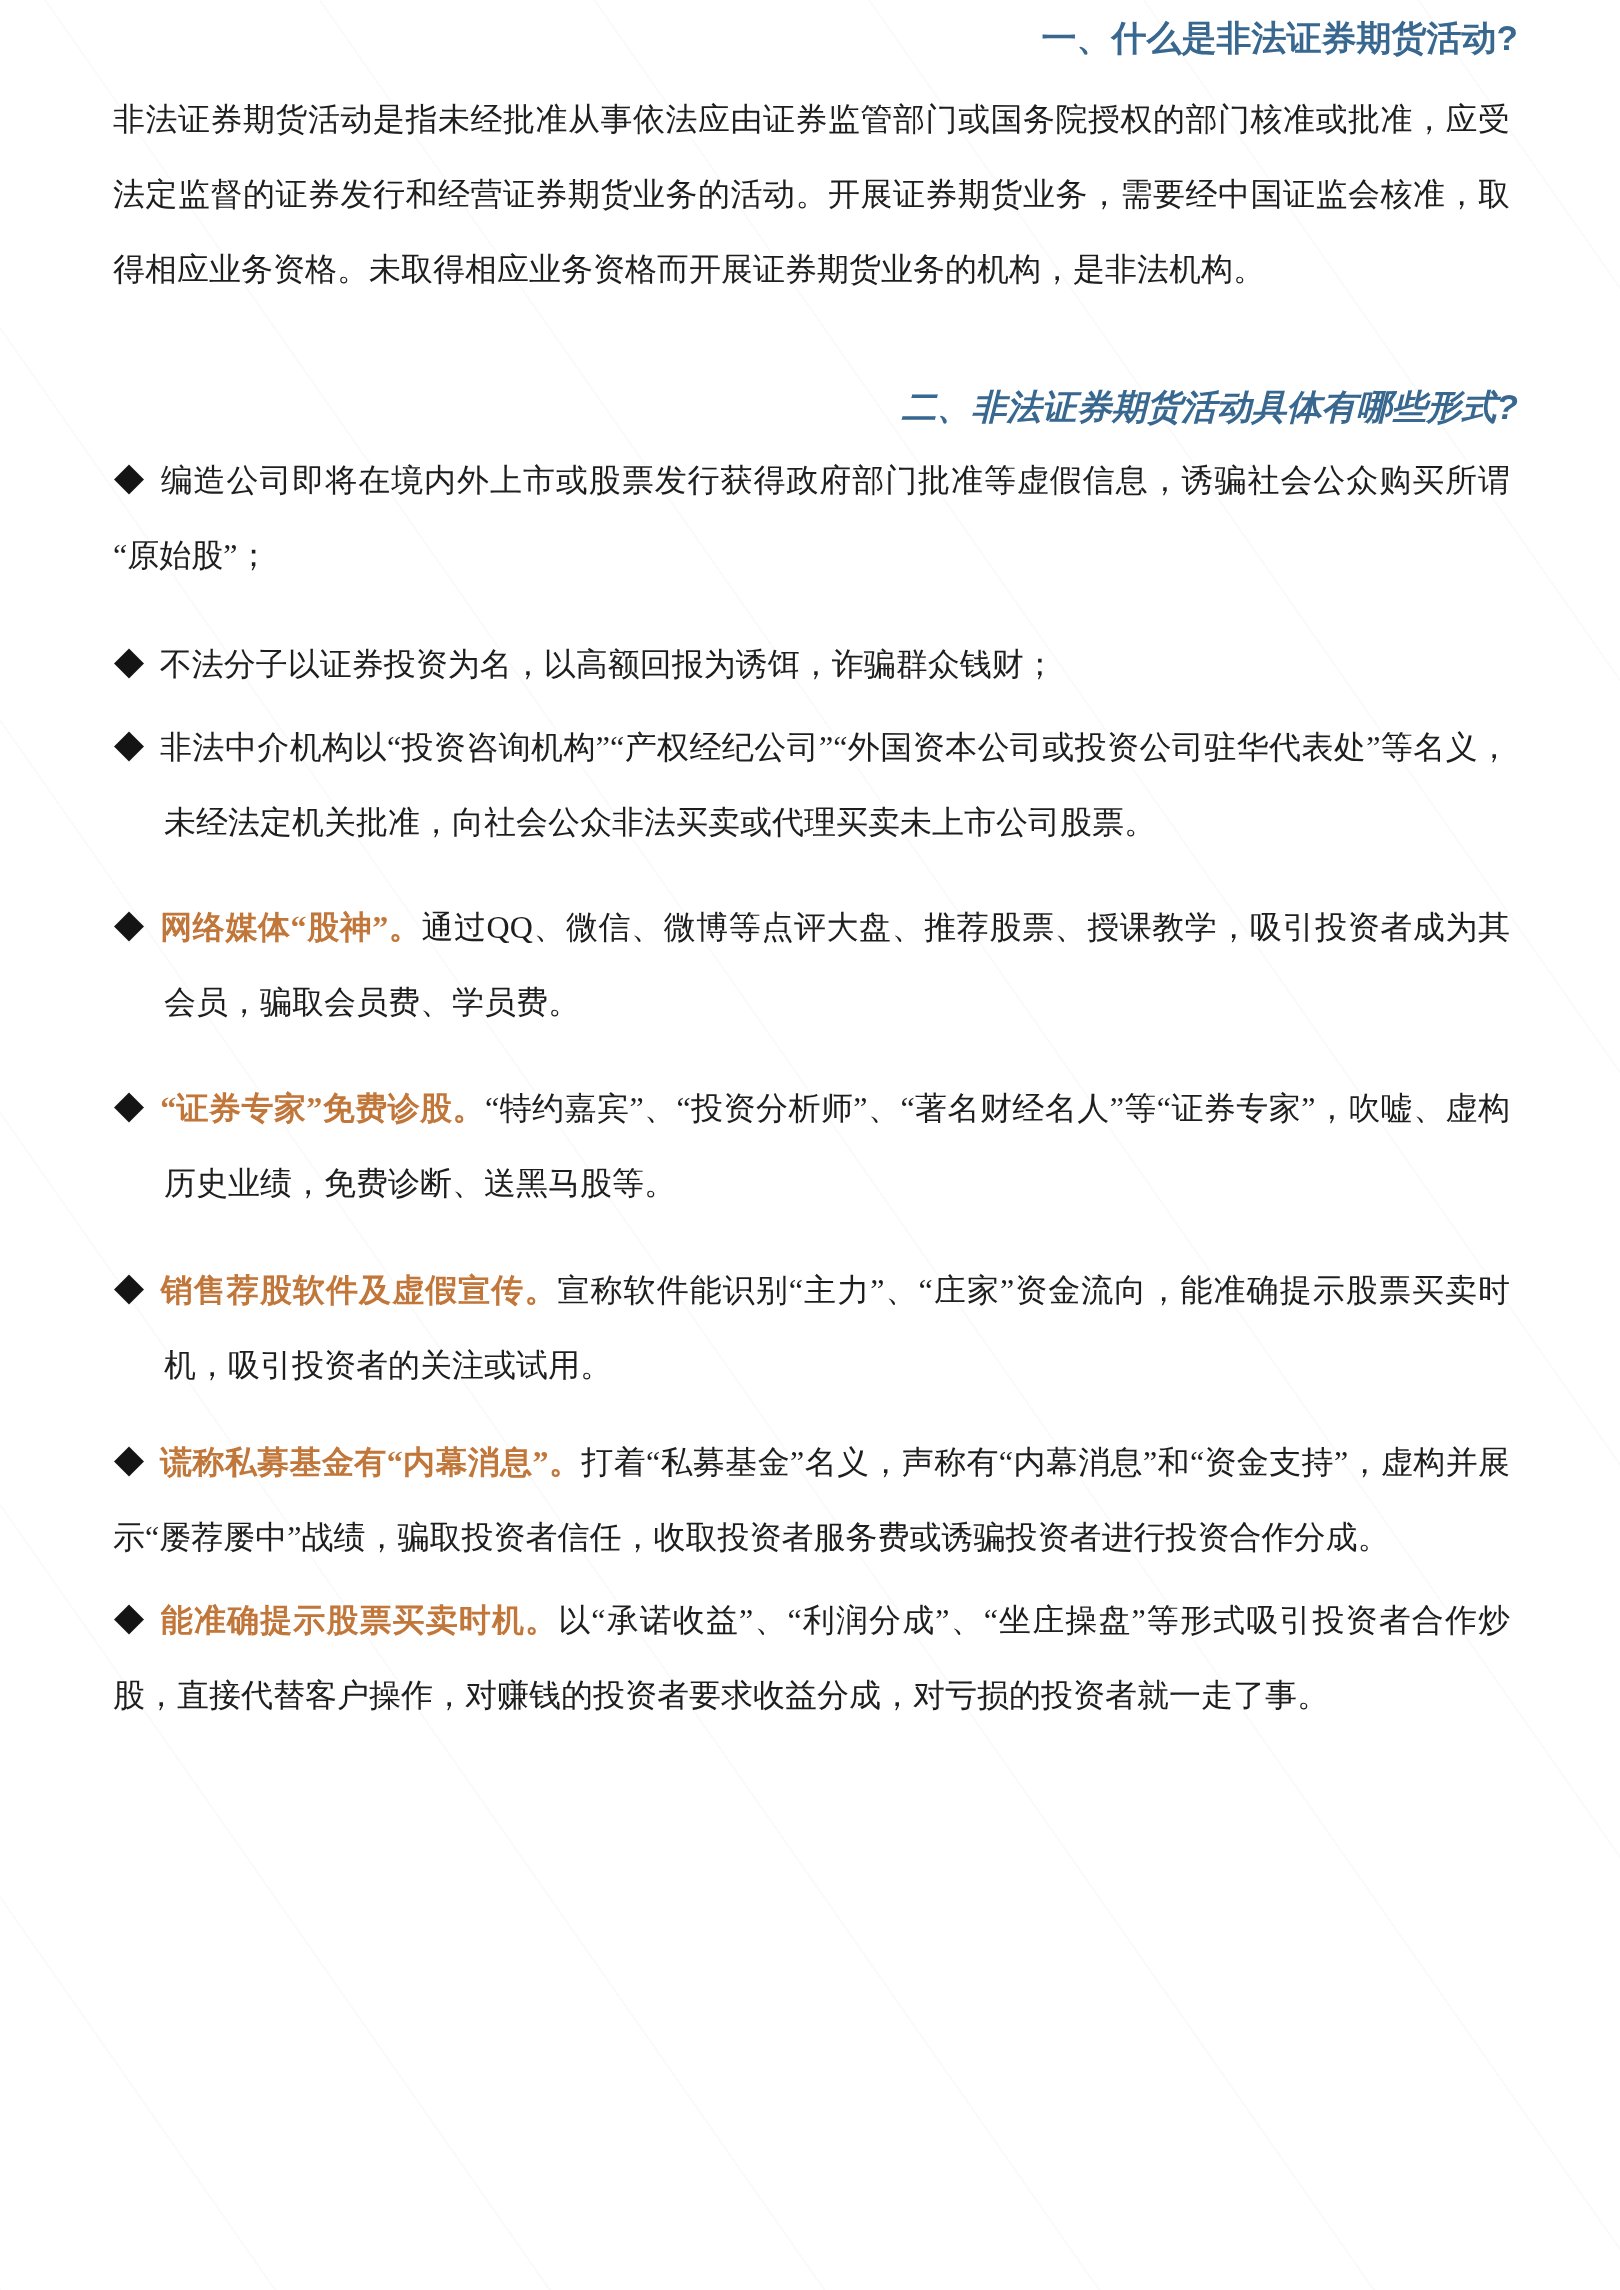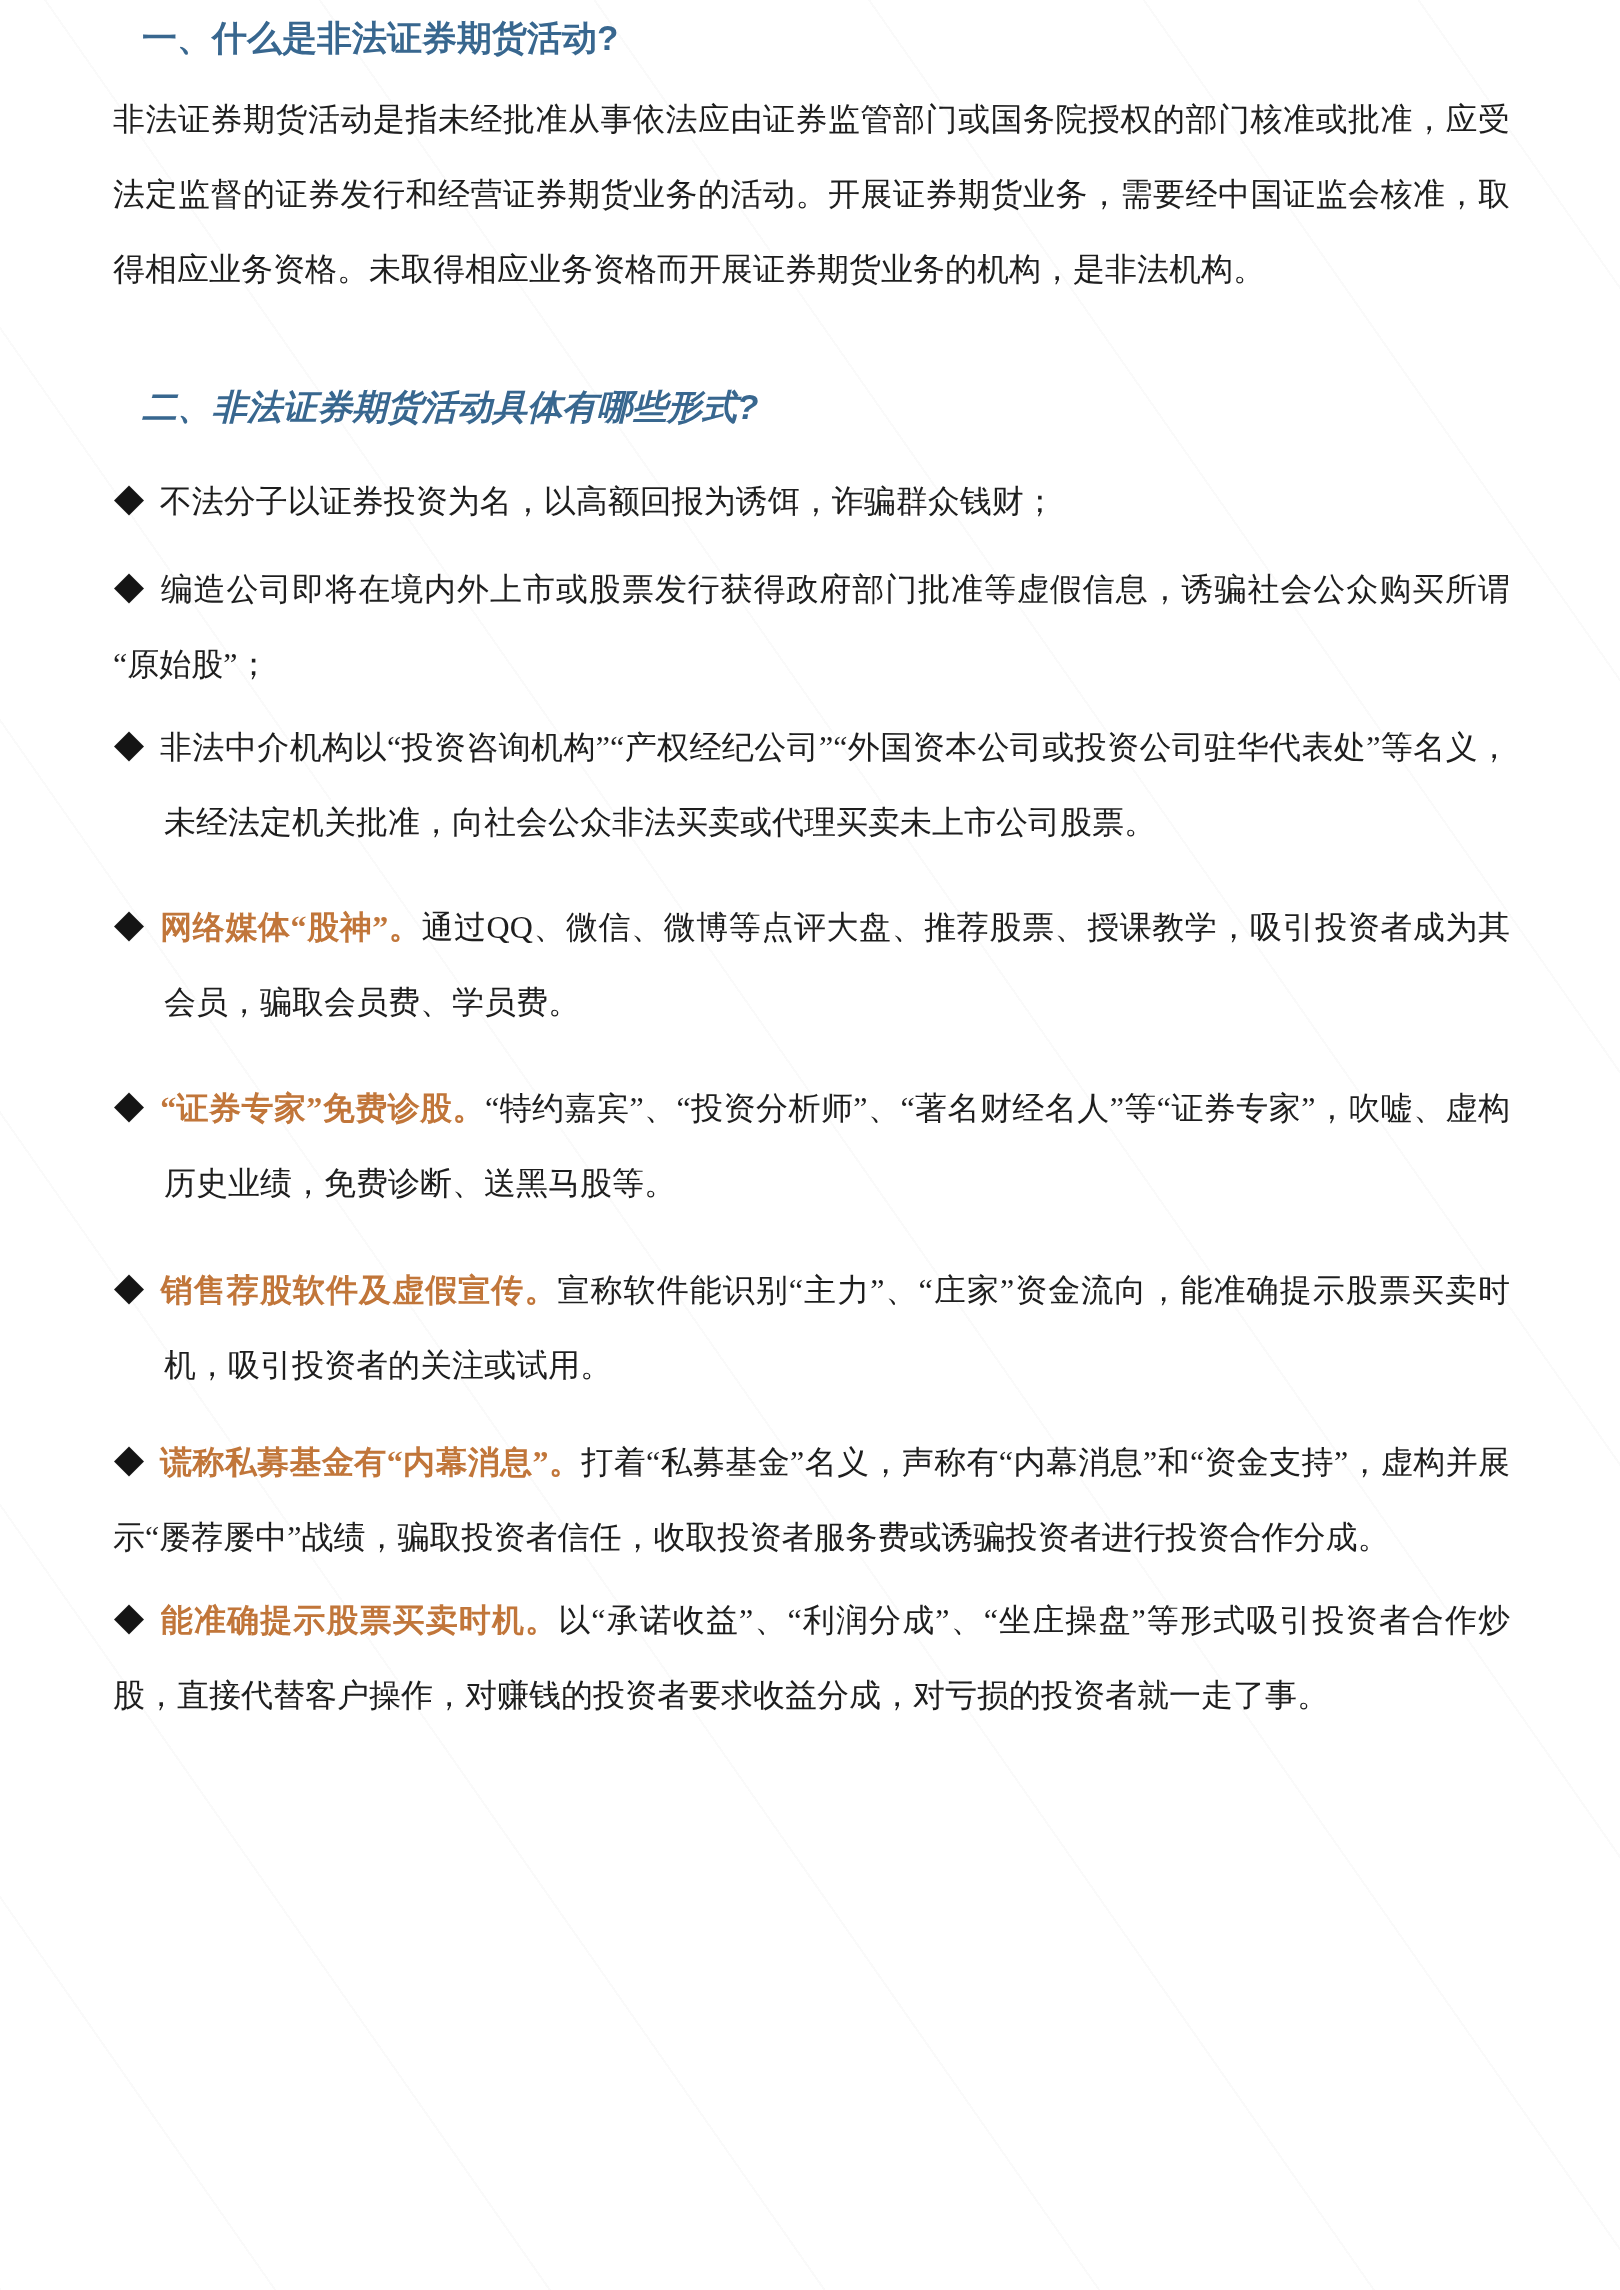--- a/index.html
+++ b/index.html
@@ -25,20 +25,21 @@
     padding:0 102px 45px 105px;
     box-sizing:border-box;
   }
   .sec-heading{
     font-size:35px;
     line-height:47px;
     font-weight:bold;
     color:#38678F;
     margin:0;
     padding-left:37px;
+    text-align:right;
   }
   .body-para, .bullet{
     font-size:32px;
     line-height:75px;
     text-align:justify;
     margin:8px;
     font-family:Liberation Serif, serif;
   }
   .bullet .marker{
     color:#141414;
@@ -72,23 +73,23 @@
 <div class="watermark-overlay"></div>
 
 <div class="content">
 
   <h2 class="sec-heading" id="h1">一、什么是非法证券期货活动?</h2>
 
   <p class="body-para" id="p1">非法证券期货活动是指未经批准从事依法应由证券监管部门或国务院授权的部门核准或批准，应受法定监督的证券发行和经营证券期货业务的活动。开展证券期货业务，需要经中国证监会核准，取得相应业务资格。未取得相应业务资格而开展证券期货业务的机构，是非法机构。</p>
 
   <h2 class="sec-heading" id="h2">二、非法证券期货活动具体有哪些形式?</h2>
 
+  <p class="bullet" id="b22"><span class="marker">◆</span><span>编造公司即将在境内外上市或股票发行获得政府部门批准等虚假信息，诱骗社会公众购买所谓“原始股”；</span></p>
+
   <p class="bullet" id="b21"><span class="marker">◆</span><span>不法分子以证券投资为名，以高额回报为诱饵，诈骗群众钱财；</span></p>
-
-  <p class="bullet" id="b22"><span class="marker">◆</span><span>编造公司即将在境内外上市或股票发行获得政府部门批准等虚假信息，诱骗社会公众购买所谓“原始股”；</span></p>
 
   <p class="bullet hang" id="b23"><span class="marker">◆</span><span>非法中介机构以“投资咨询机构”“产权经纪公司”“外国资本公司或投资公司驻华代表处”等名义，未经法定机关批准，向社会公众非法买卖或代理买卖未上市公司股票。</span></p>
 
 
   <p class="bullet hang" id="b32"><span class="marker">◆</span><span class="lead">网络媒体“股神”。</span><span>通过QQ、微信、微博等点评大盘、推荐股票、授课教学，吸引投资者成为其会员，骗取会员费、学员费。</span></p>
 
   <p class="bullet hang" id="b31"><span class="marker">◆</span><span class="lead">“证券专家”免费诊股。</span><span>“特约嘉宾”、“投资分析师”、“著名财经名人”等“证券专家”，吹嘘、虚构历史业绩，免费诊断、送黑马股等。</span></p>
 
   <p class="bullet hang" id="b33"><span class="marker">◆</span><span class="lead">销售荐股软件及虚假宣传。</span><span>宣称软件能识别“主力”、“庄家”资金流向，能准确提示股票买卖时机，吸引投资者的关注或试用。</span></p>
 

